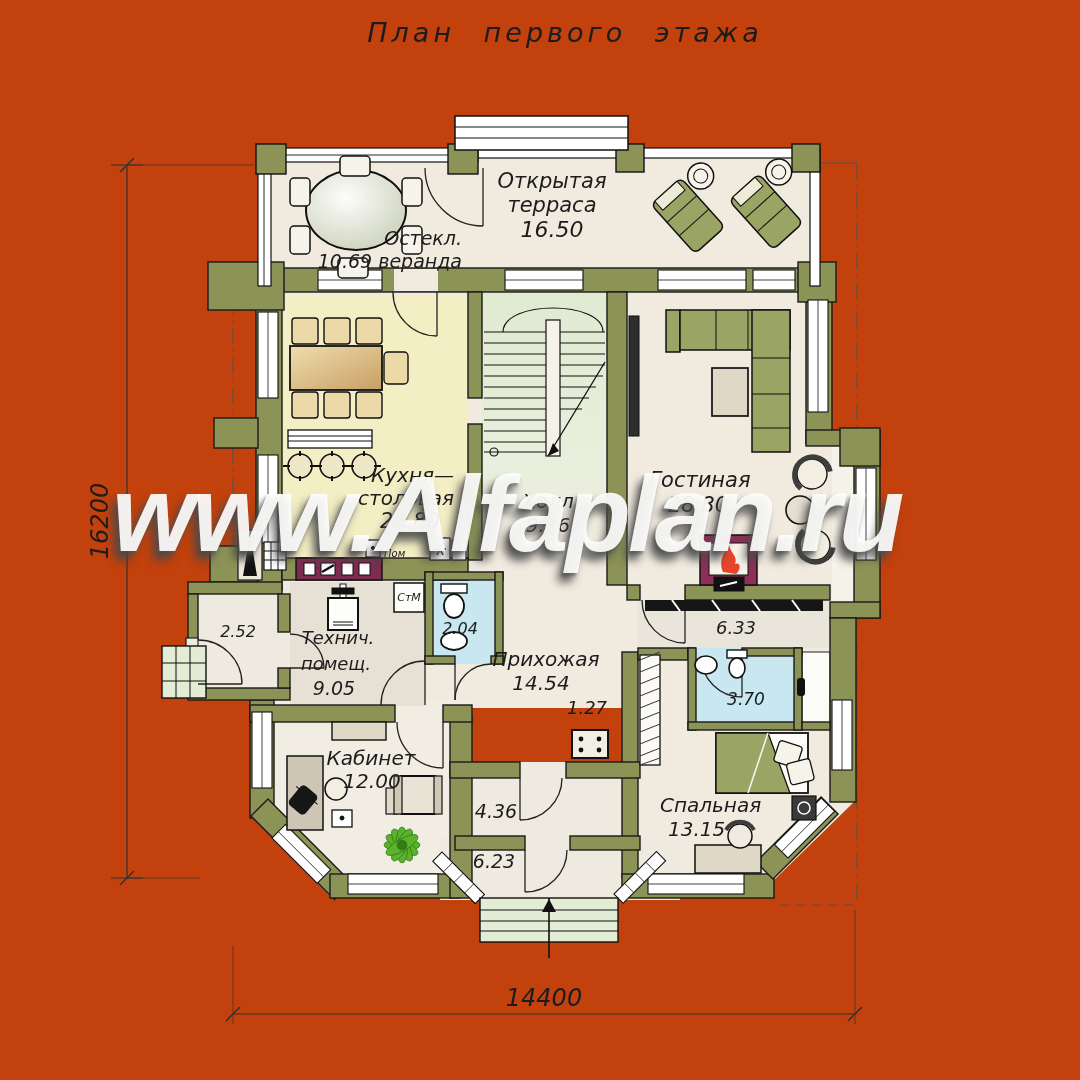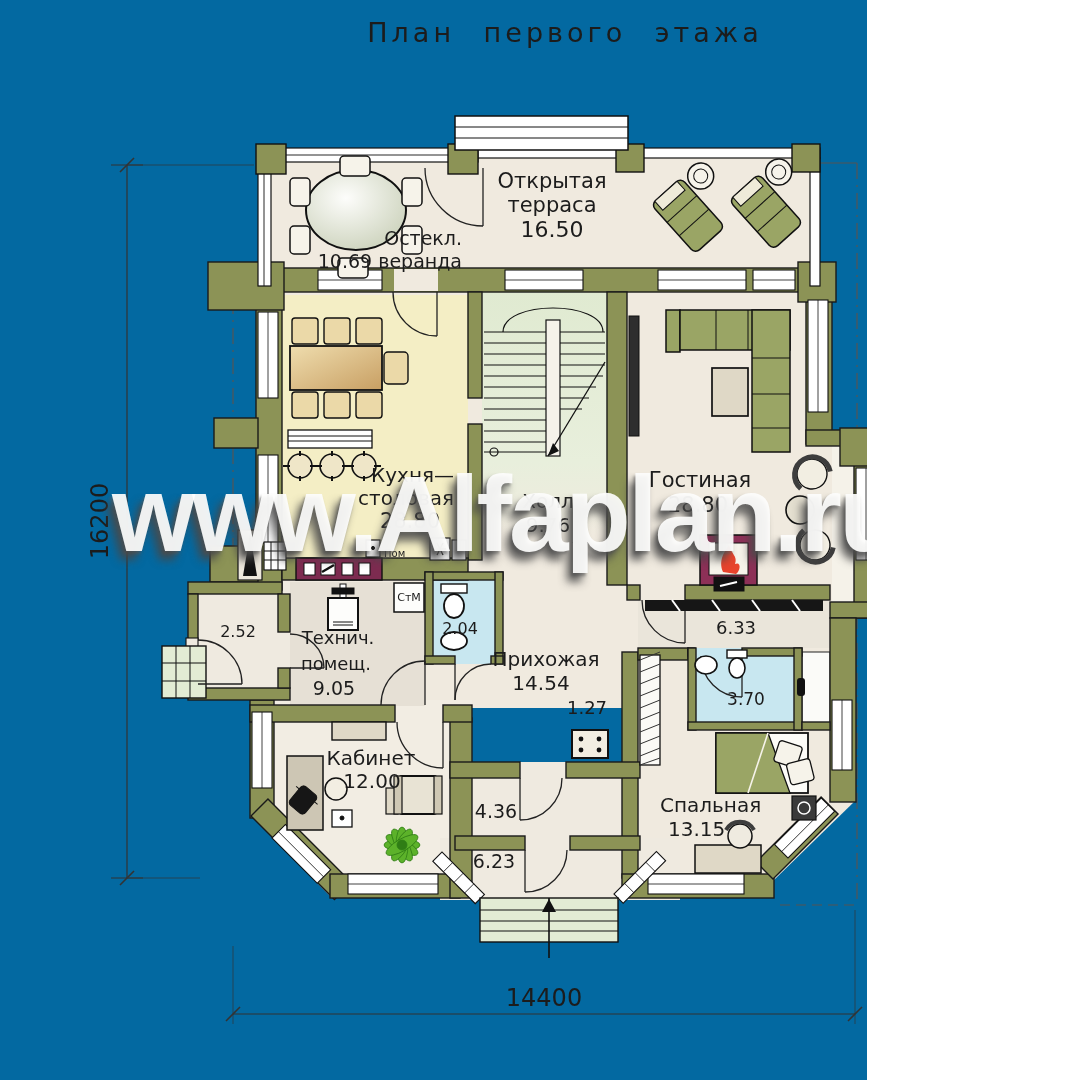--- a/index.html
+++ b/index.html
@@ -1,17 +1,17 @@
 <!DOCTYPE html>
 <html><head>
 <meta charset="utf-8">
 <style>
   html,body{margin:0;padding:0;background:#ffffff;}
-  .page{position:relative;width:867px;height:1080px;background:#0369a1;overflow:hidden;
-        font-family:"DejaVu Sans",sans-serif;}
+  .page{position:relative;width:1080px;height:1080px;background:#c2410c;overflow:hidden;
+        font-family:"DejaVu Sans",sans-serif;font-style:italic;}
   .plan-svg{position:absolute;left:0;top:0;}
   .plan-svg text{font-family:"DejaVu Sans",sans-serif;fill:#1c1c1c;}
   .watermark{position:absolute;left:112px;top:452px;width:900px;white-space:nowrap;
              font-family:"Liberation Sans","DejaVu Sans",sans-serif;
              font-size:107px;font-weight:bold;letter-spacing:-3px;
              color:rgba(253,253,252,0.93);
              text-shadow:-6px 9px 8px rgba(72,72,72,0.85), -2px 3px 3px rgba(95,95,95,0.6);
              pointer-events:none;}
 </style>
 </head>

